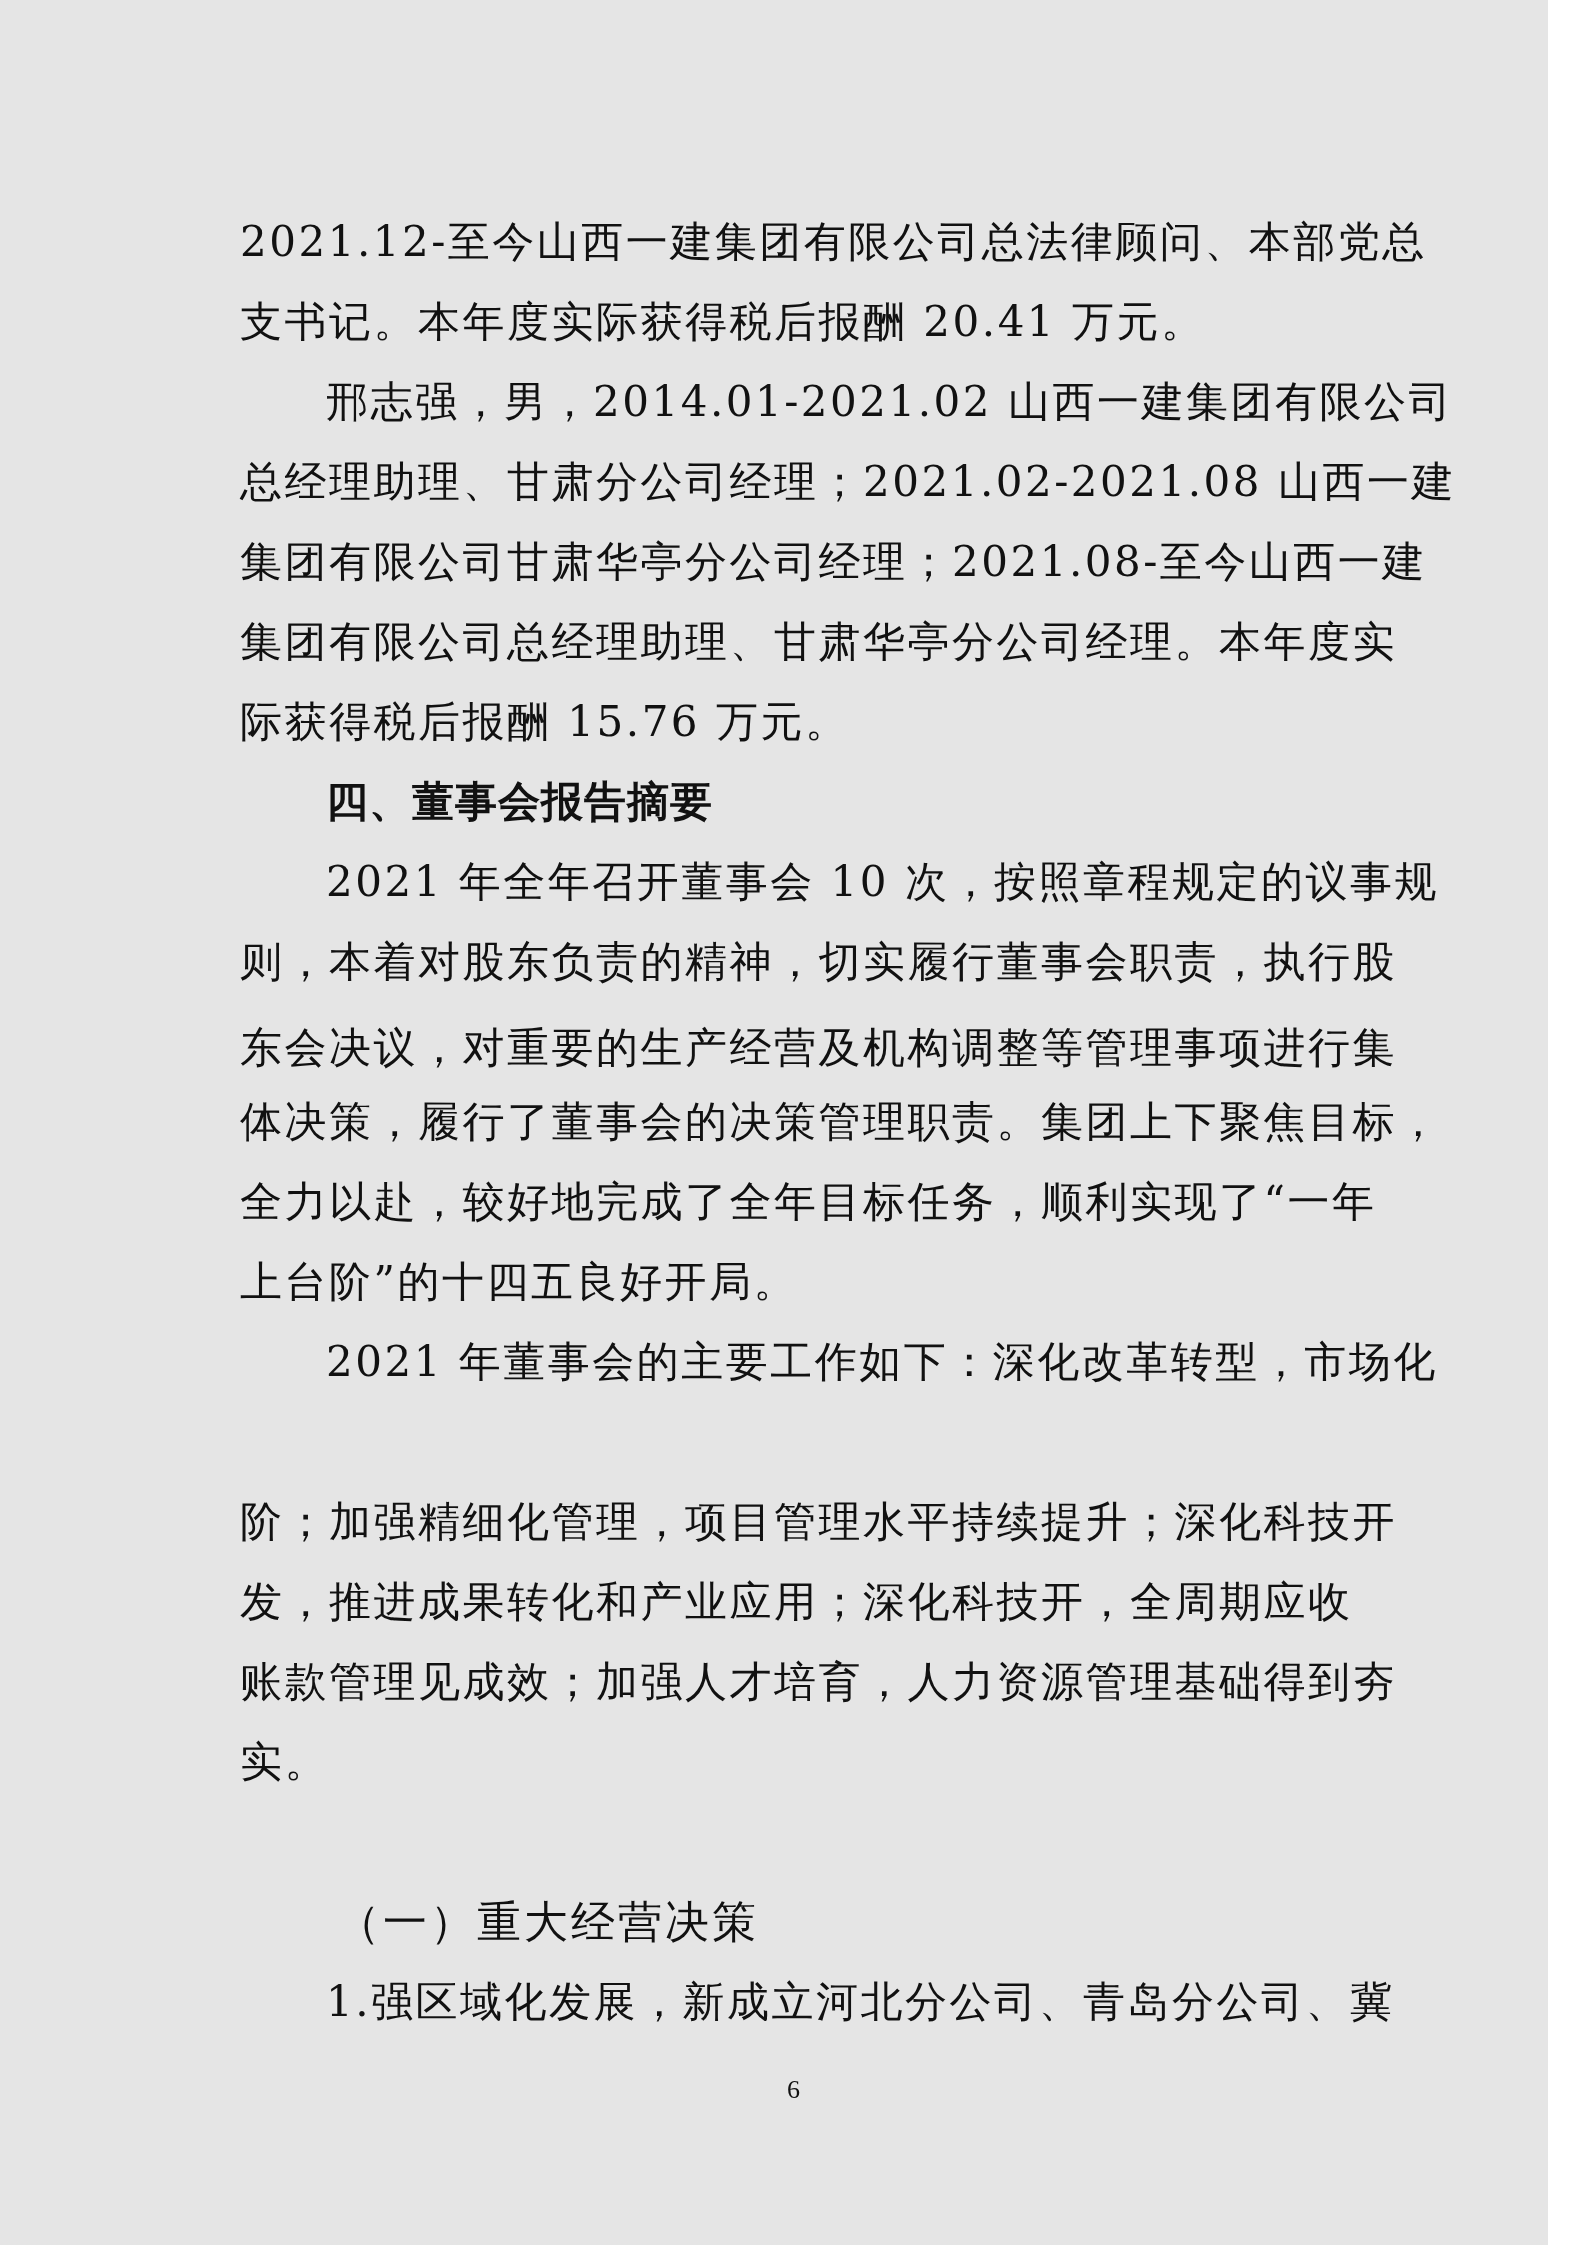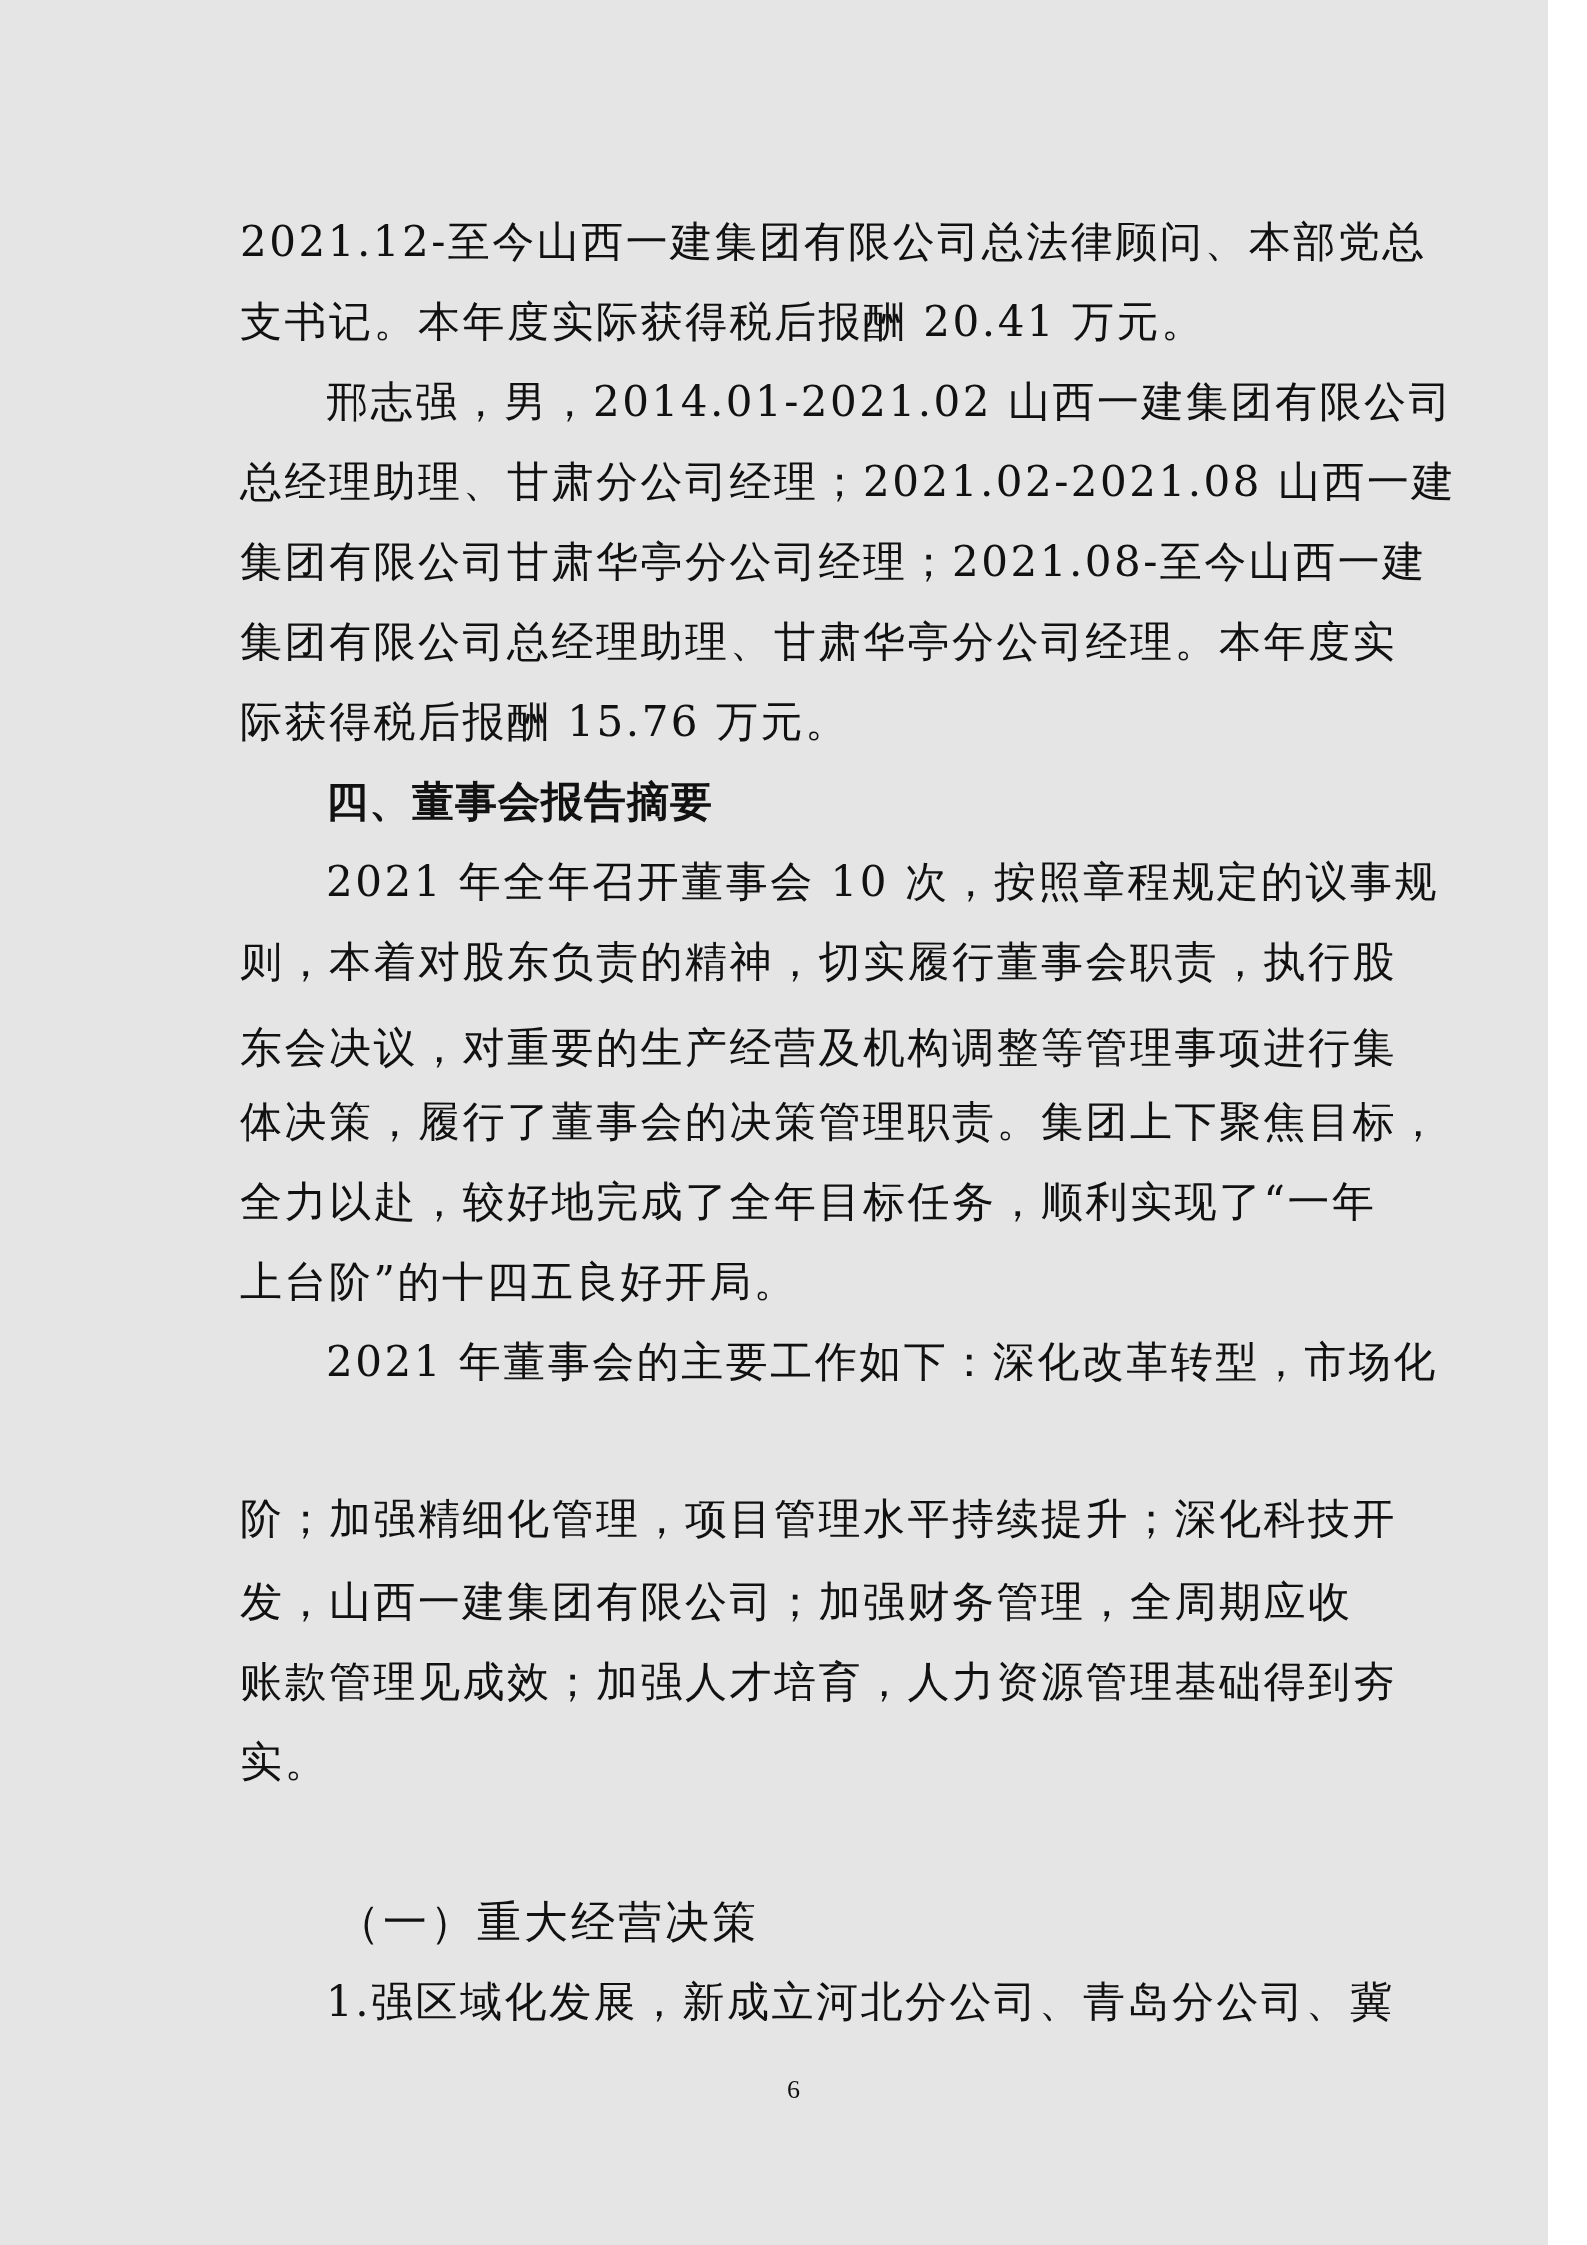--- a/index.html
+++ b/index.html
@@ -79,22 +79,22 @@
   <div class="heading" style="top:772px;">四、董事会报告摘要</div>
 
   <div class="line indent justify" style="top:852px;">2021 年全年召开董事会 10 次，按照章程规定的议事规</div>
   <div class="line justify" style="top:932px;">则，本着对股东负责的精神，切实履行董事会职责，执行股</div>
   <div class="line justify" style="top:1012px;margin-top:6px;">东会决议，对重要的生产经营及机构调整等管理事项进行集</div>
   <div class="line justify" style="top:1092px;">体决策，履行了董事会的决策管理职责。集团上下聚焦目标，</div>
   <div class="line justify" style="top:1172px;">全力以赴，较好地完成了全年目标任务，顺利实现了“一年</div>
   <div class="line" style="top:1252px;">上台阶”的十四五良好开局。</div>
 
   <div class="line indent justify" style="top:1332px;">2021 年董事会的主要工作如下：深化改革转型，市场化</div>
-  <div class="line justify" style="top:1492px;font-family:Liberation Mono, monospace;">阶；加强精细化管理，项目管理水平持续提升；深化科技开</div>
-  <div class="line justify" style="top:1572px;">发，山西一建集团有限公司；加强财务管理，全周期应收</div>
+  <div class="line justify" style="top:1492px;">阶；加强精细化管理，项目管理水平持续提升；深化科技开</div>
+  <div class="line justify" style="top:1572px;">发，推进成果转化和产业应用；深化科技开，全周期应收</div>
   <div class="line justify" style="top:1652px;">账款管理见成效；加强人才培育，人力资源管理基础得到夯</div>
   <div class="line" style="top:1732px;">实。</div>
 
 
   <div class="subheading" style="top:1892px;">（一）重大经营决策</div>
 
   <div class="line indent justify" style="top:1972px;">1.强区域化发展，新成立河北分公司、青岛分公司、冀</div>
 
   <div class="page-number">6</div>
 

